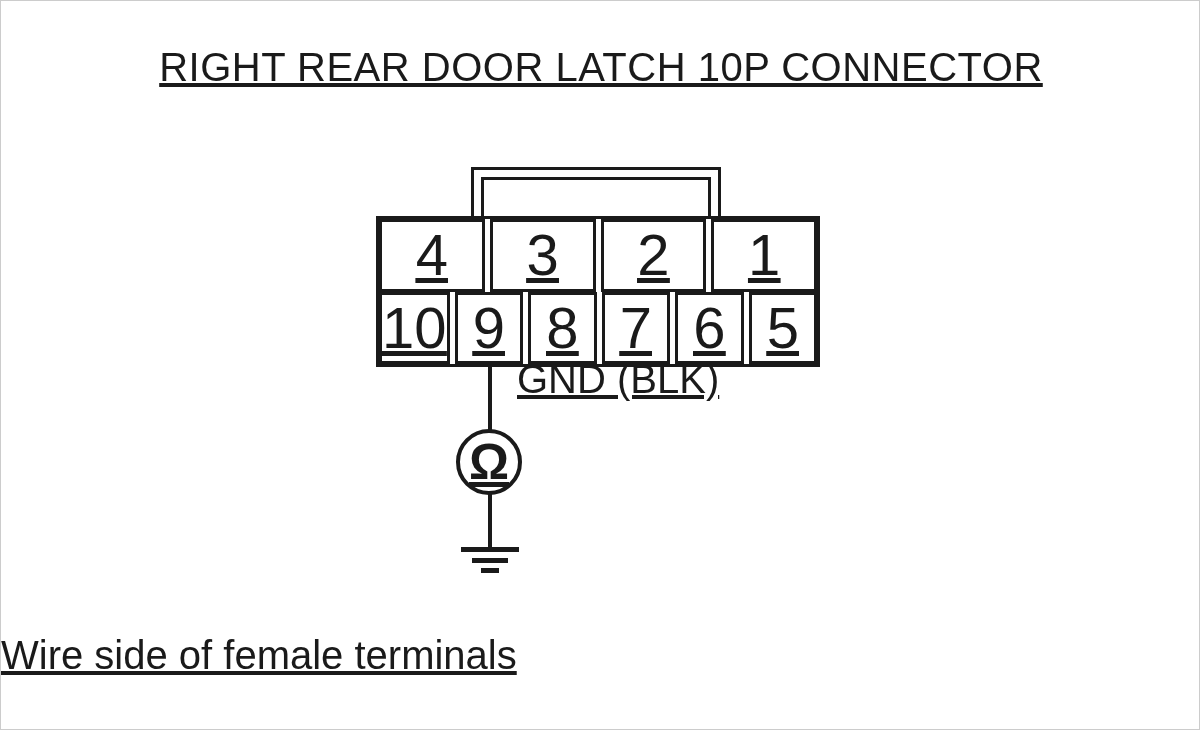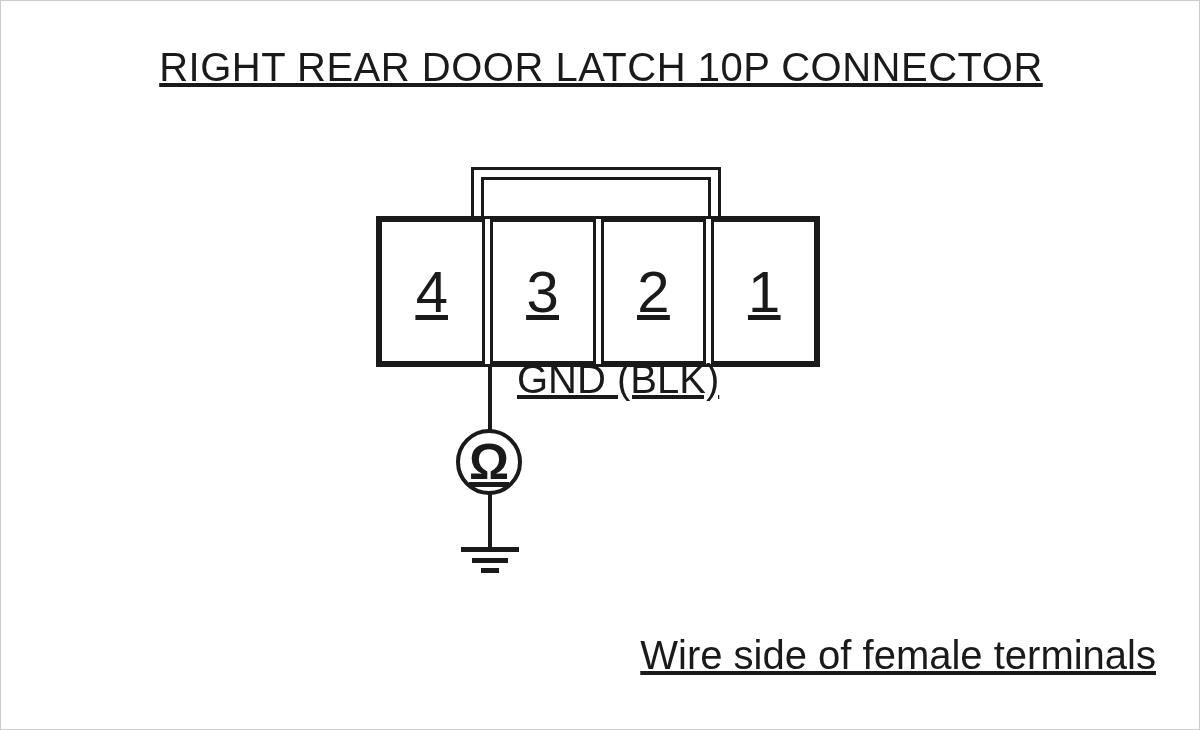--- a/index.html
+++ b/index.html
@@ -87,21 +87,21 @@
     line-height: 1;
   }
   .ground-bar { position: absolute; height: 5px; background: #1a1a1a; }
   .ground-bar.g1 { left: 460px; top: 546px; width: 58px; }
   .ground-bar.g2 { left: 471px; top: 557px; width: 36px; }
   .ground-bar.g3 { left: 480px; top: 567px; width: 18px; }
   .caption {
     position: absolute;
     left: 0; top: 630px;
     width: 1155px;
-    text-align: right;
+    text-align: left;
     font-size: 40px;
     line-height: 1.2;
     white-space: nowrap;
   }
 </style>
 </head>
 <body>
 
 <div class="stage">
 
@@ -111,20 +111,28 @@
     <div class="tab-inner"></div>
   </div>
 
   <div class="conn-body">
     <div class="pin-row">
       <div class="pin-cell">4</div>
       <div class="pin-cell">3</div>
       <div class="pin-cell">2</div>
       <div class="pin-cell">1</div>
     </div>
+    <div class="pin-row">
+      <div class="pin-cell">10</div>
+      <div class="pin-cell">9</div>
+      <div class="pin-cell">8</div>
+      <div class="pin-cell">7</div>
+      <div class="pin-cell">6</div>
+      <div class="pin-cell">5</div>
+    </div>
   </div>
 
   <div class="wire wire-top"></div>
 
   <div class="gnd-label">GND (BLK)</div>
 
   <div class="ohm-circle">
     <span>Ω</span>
   </div>
 

